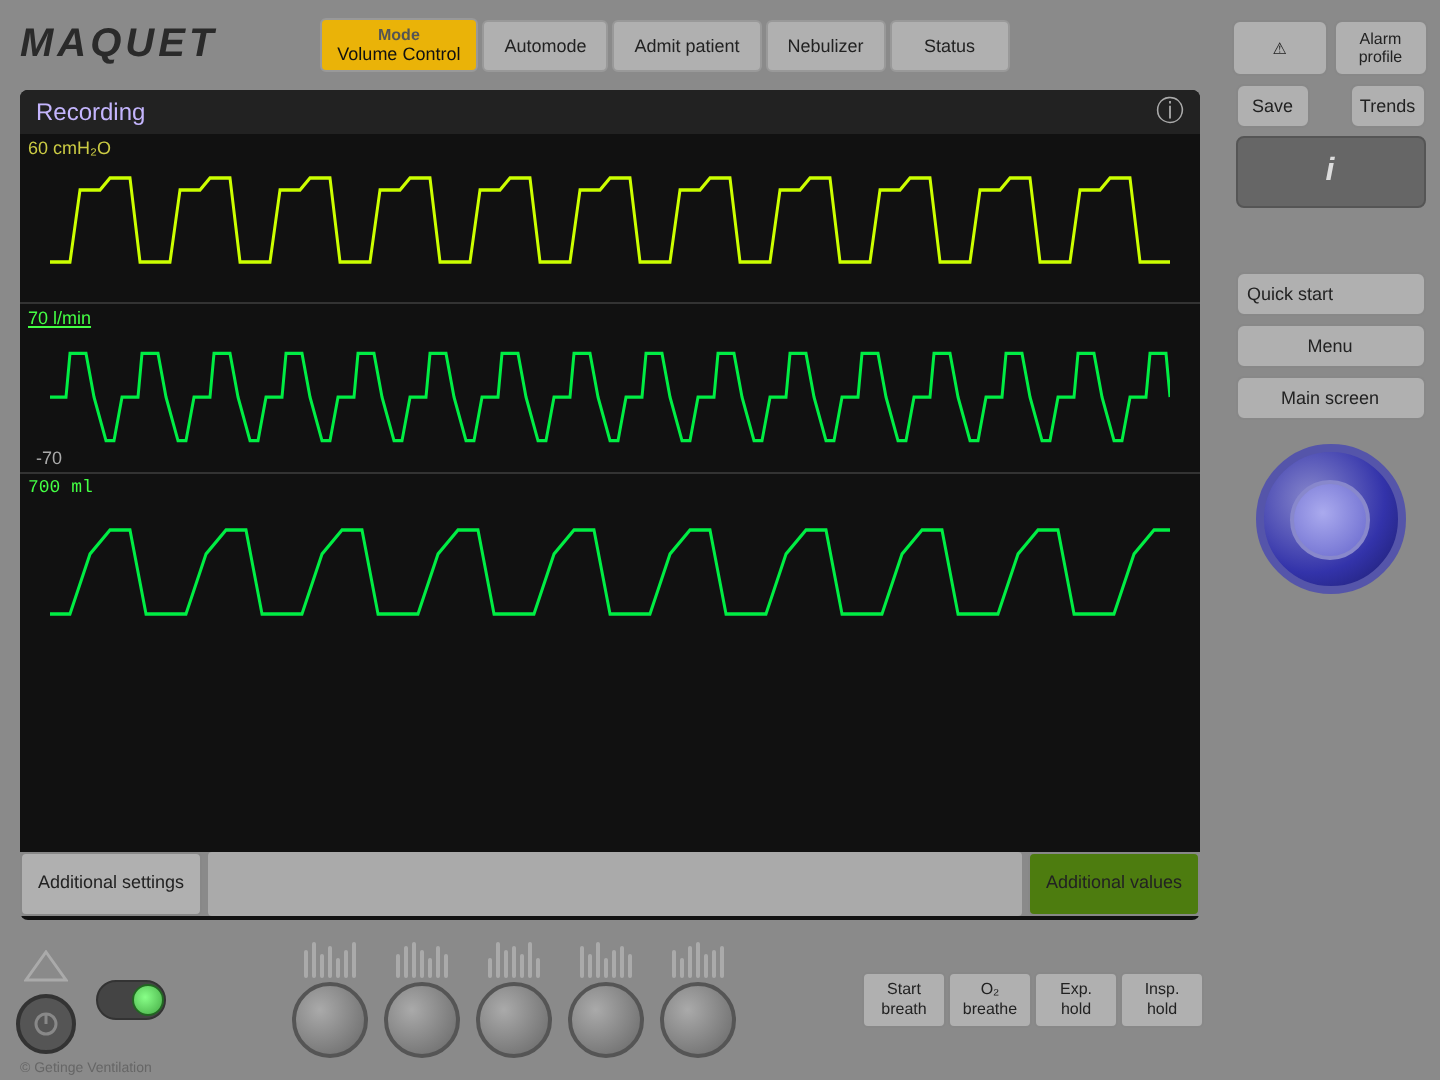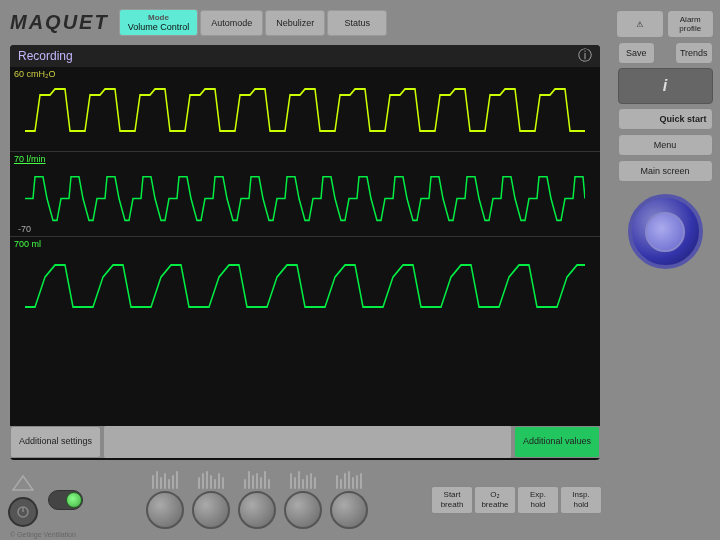--- a/index.html
+++ b/index.html
@@ -25,20 +25,21 @@
     .top-bar {
       position: absolute;
       top: 0;
       left: 0;
       right: 0;
       height: 45px;
       background: #8a8a8a;
       display: flex;
       align-items: center;
       padding: 0 10px;
+      gap: 41px;
     }
 
     .logo {
       color: #2a2a2a;
       font-size: 20px;
       font-weight: bold;
       font-style: italic;
       letter-spacing: 2px;
       margin-right: 10px;
     }
@@ -68,21 +69,21 @@
       font-size: 8px;
       color: #555;
     }
 
     .nav-tab .tab-value {
       font-size: 9px;
       color: #111;
     }
 
     .nav-tab.active {
-      background: #5eead4;
+      background: #eab308;
     }
 
     
     .right-panel {
       position: absolute;
       top: 0;
       right: 0;
       width: 110px;
       height: 540px;
       background: #8a8a8a;
@@ -124,26 +125,25 @@
       font-weight: bold;
       font-style: italic;
     }
 
     .btn-quick-start {
       width: 95px;
       background: #b0b0b0;
       border: 1px solid #888;
       border-radius: 4px;
       padding: 5px;
-      text-align: right;
-      font-size: 9px;
-      cursor: pointer;
-      color: #222;
-      margin-top: 0;
-      font-weight: bold;
+      text-align: left;
+      font-size: 9px;
+      cursor: pointer;
+      color: #222;
+      margin-top: 28px;
     }
 
     .btn-menu {
       width: 95px;
       background: #b0b0b0;
       border: 1px solid #888;
       border-radius: 4px;
       padding: 5px;
       text-align: center;
       font-size: 9px;
@@ -378,21 +378,21 @@
       padding: 4px 8px;
       font-size: 9px;
       cursor: pointer;
       color: #222;
       min-width: 90px;
       text-align: center;
       line-height: 1.3;
     }
 
     .additional-values-btn {
-      background: #22c55e;
+      background: #4d7c0f;
       border: 1px solid #888;
       border-radius: 3px;
       padding: 4px 8px;
       font-size: 9px;
       cursor: pointer;
       color: #222;
       min-width: 80px;
       text-align: center;
       line-height: 1.3;
       margin-left: auto;
@@ -430,20 +430,23 @@
     <span class="logo">MAQUET</span>
 
     <div class="nav-tabs">
 
       <div class="nav-tab active">
         <div class="tab-title">Mode</div>
         <div class="tab-value">Volume Control</div>
       </div>
       <div class="nav-tab">
         <div style="font-size:9px; padding:4px 2px;">Automode</div>
+      </div>
+      <div class="nav-tab">
+        <div style="font-size:9px; padding:4px 2px;">Admit patient</div>
       </div>
       <div class="nav-tab">
         <div style="font-size:9px; padding:4px 2px;">Nebulizer</div>
       </div>
       <div class="nav-tab">
         <div style="font-size:9px; padding:4px 2px;">Status</div>
       </div>
     </div>
 
     <span class="timestamp" style="margin-left:8px; font-size:10px; color:#ddd;">12-25 15:32</span>
@@ -494,21 +497,21 @@
           404,28 406,8 414,8 418,28 424,48 428,48 432,28
           440,28 442,8 450,8 454,28 460,48 464,48 468,28
           476,28 478,8 486,8 490,28 496,48 500,48 504,28
           512,28 514,8 522,8 526,28 532,48 536,48 540,28
           548,28 550,8 558,8 560,28
         " fill="none" stroke="#00ee44" stroke-width="1.5"></polyline>
       </svg>
     </div>
 
     <div class="waveform-panel" style="border-bottom:none;">
-      <span class="waveform-label" style="color:#44ff44; font-size:9px;">700 ml</span>
+      <span class="waveform-label" style="color:#44ff44; font-size:9px;font-family:Liberation Mono, monospace;">700 ml</span>
       <svg class="waveform-svg" viewBox="0 0 560 50" preserveAspectRatio="none">
         <polyline points="
           0,45 10,45 20,20 30,10 40,10 48,45 58,45
           68,45 78,20 88,10 98,10 106,45 116,45
           126,45 136,20 146,10 156,10 164,45 174,45
           184,45 194,20 204,10 214,10 222,45 232,45
           242,45 252,20 262,10 272,10 280,45 290,45
           300,45 310,20 320,10 330,10 338,45 348,45
           358,45 368,20 378,10 388,10 396,45 406,45
           416,45 426,20 436,10 446,10 454,45 464,45

